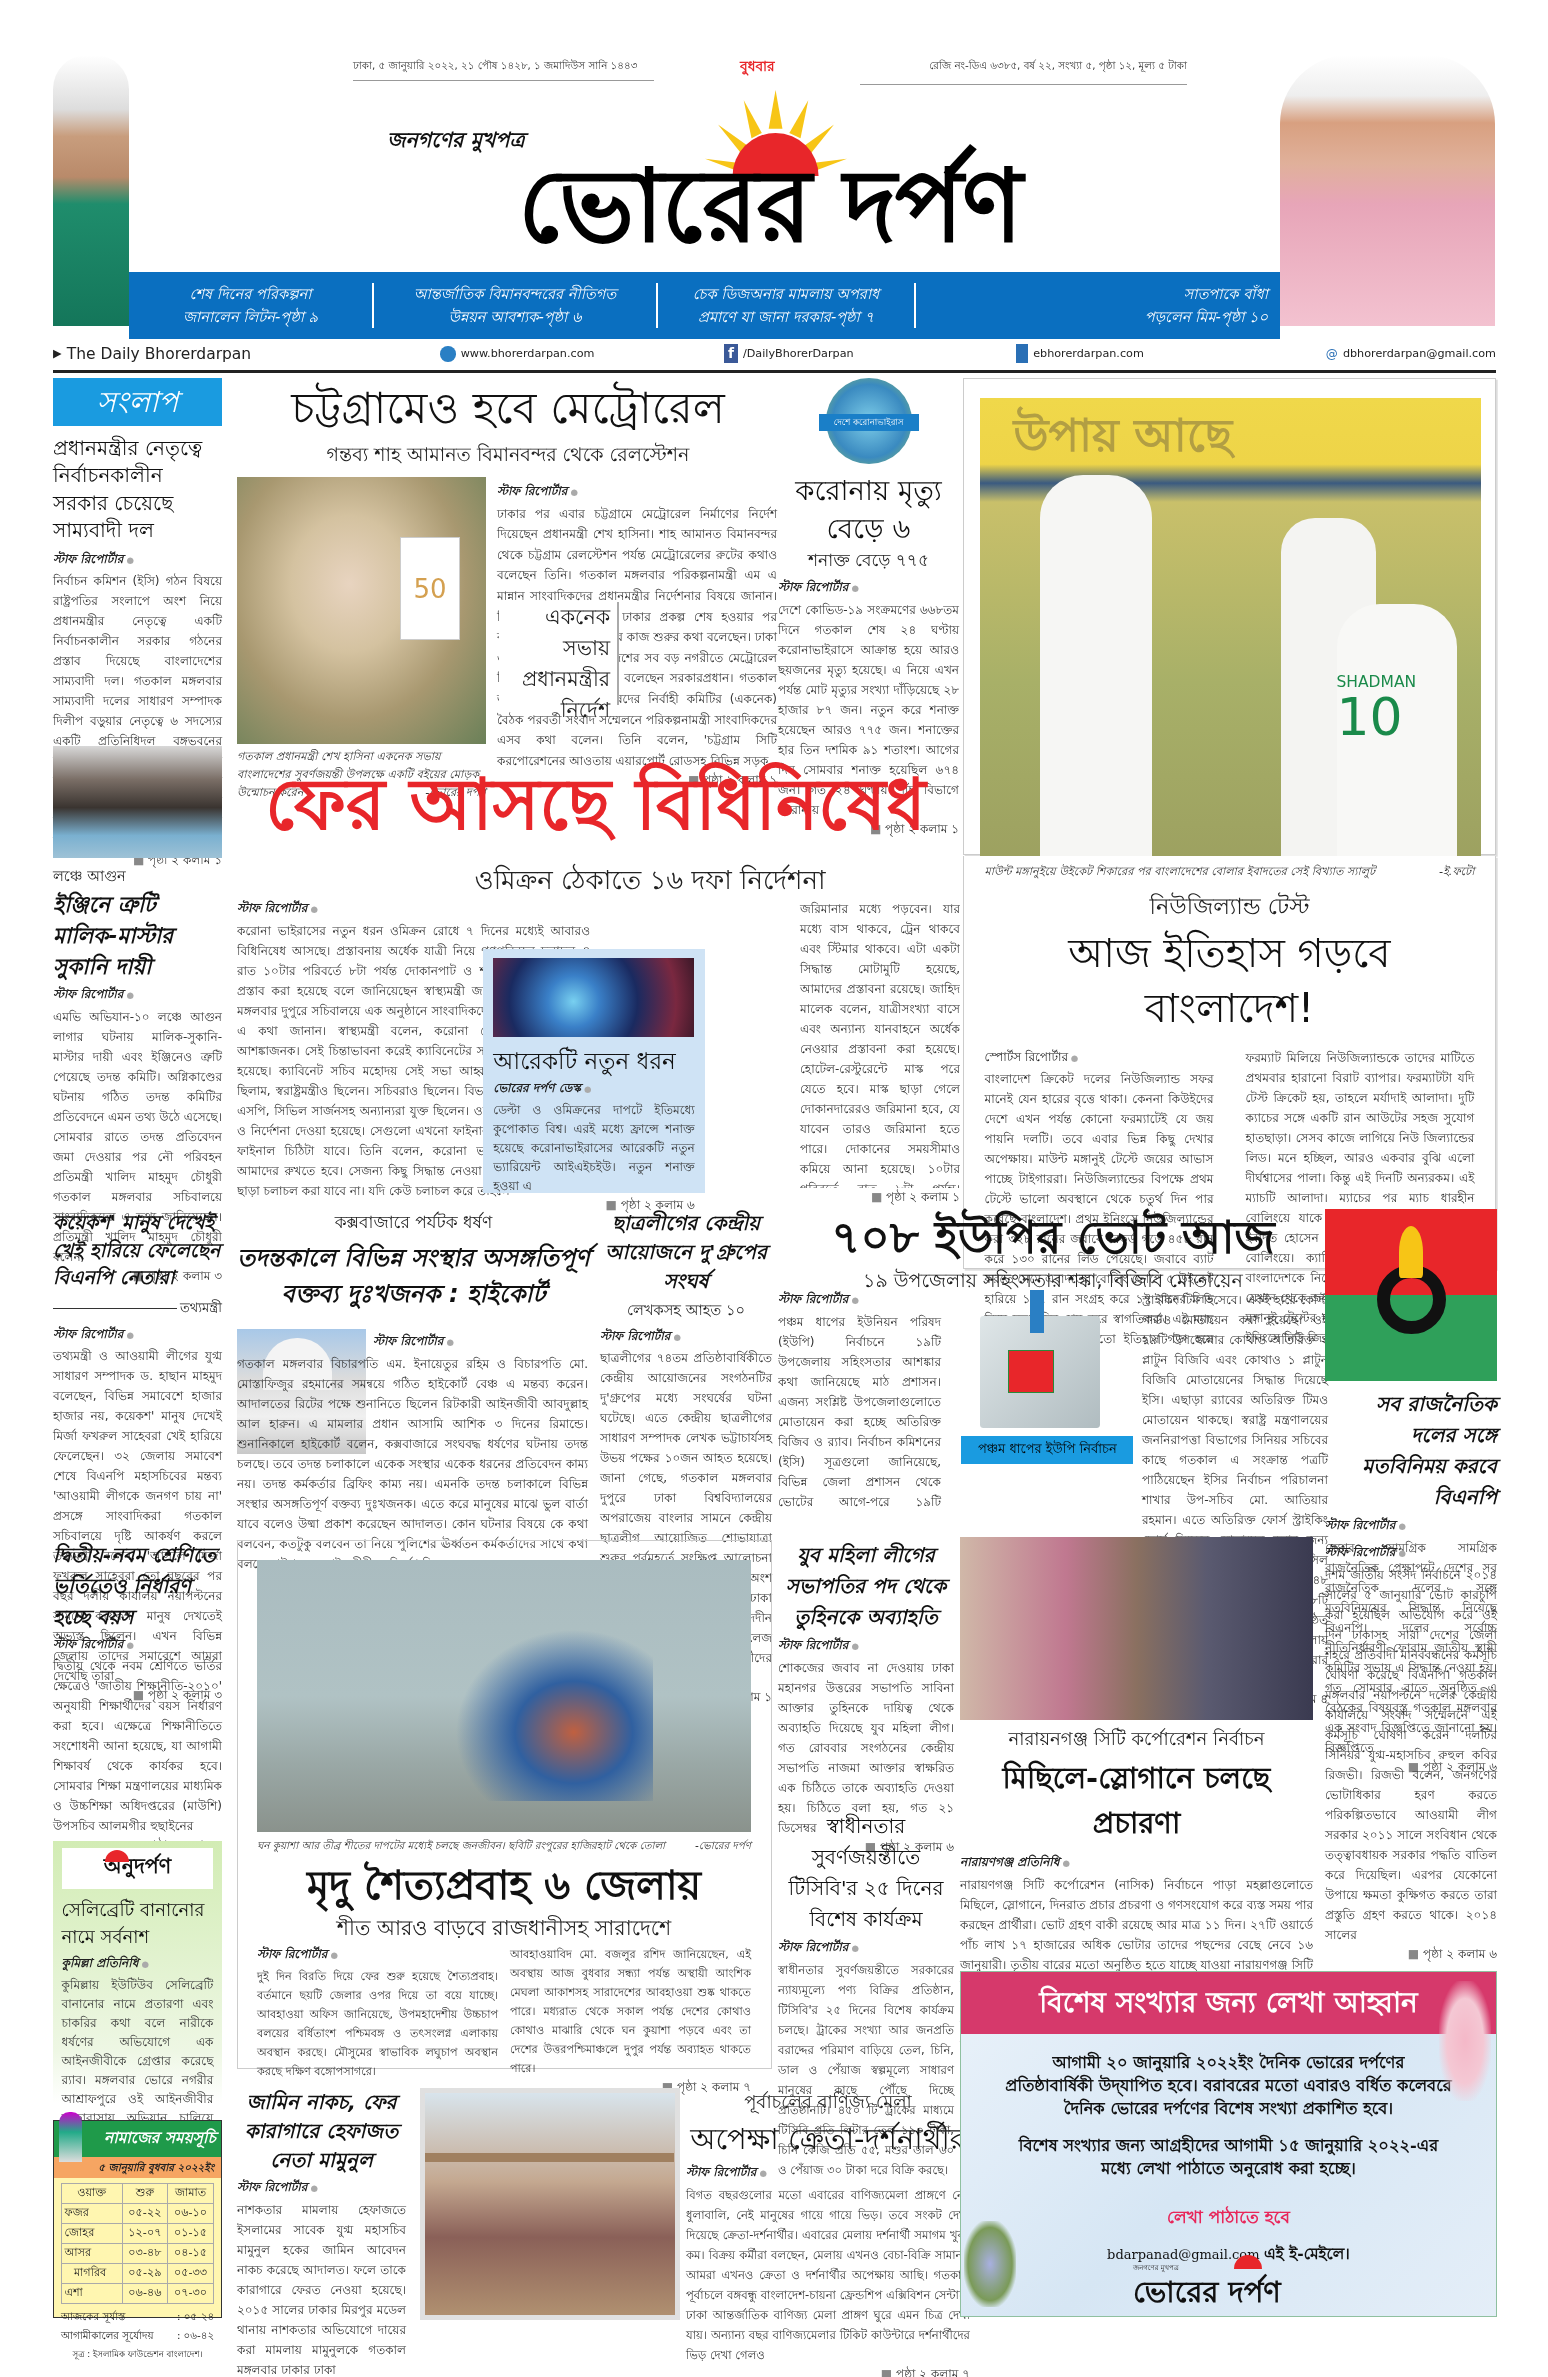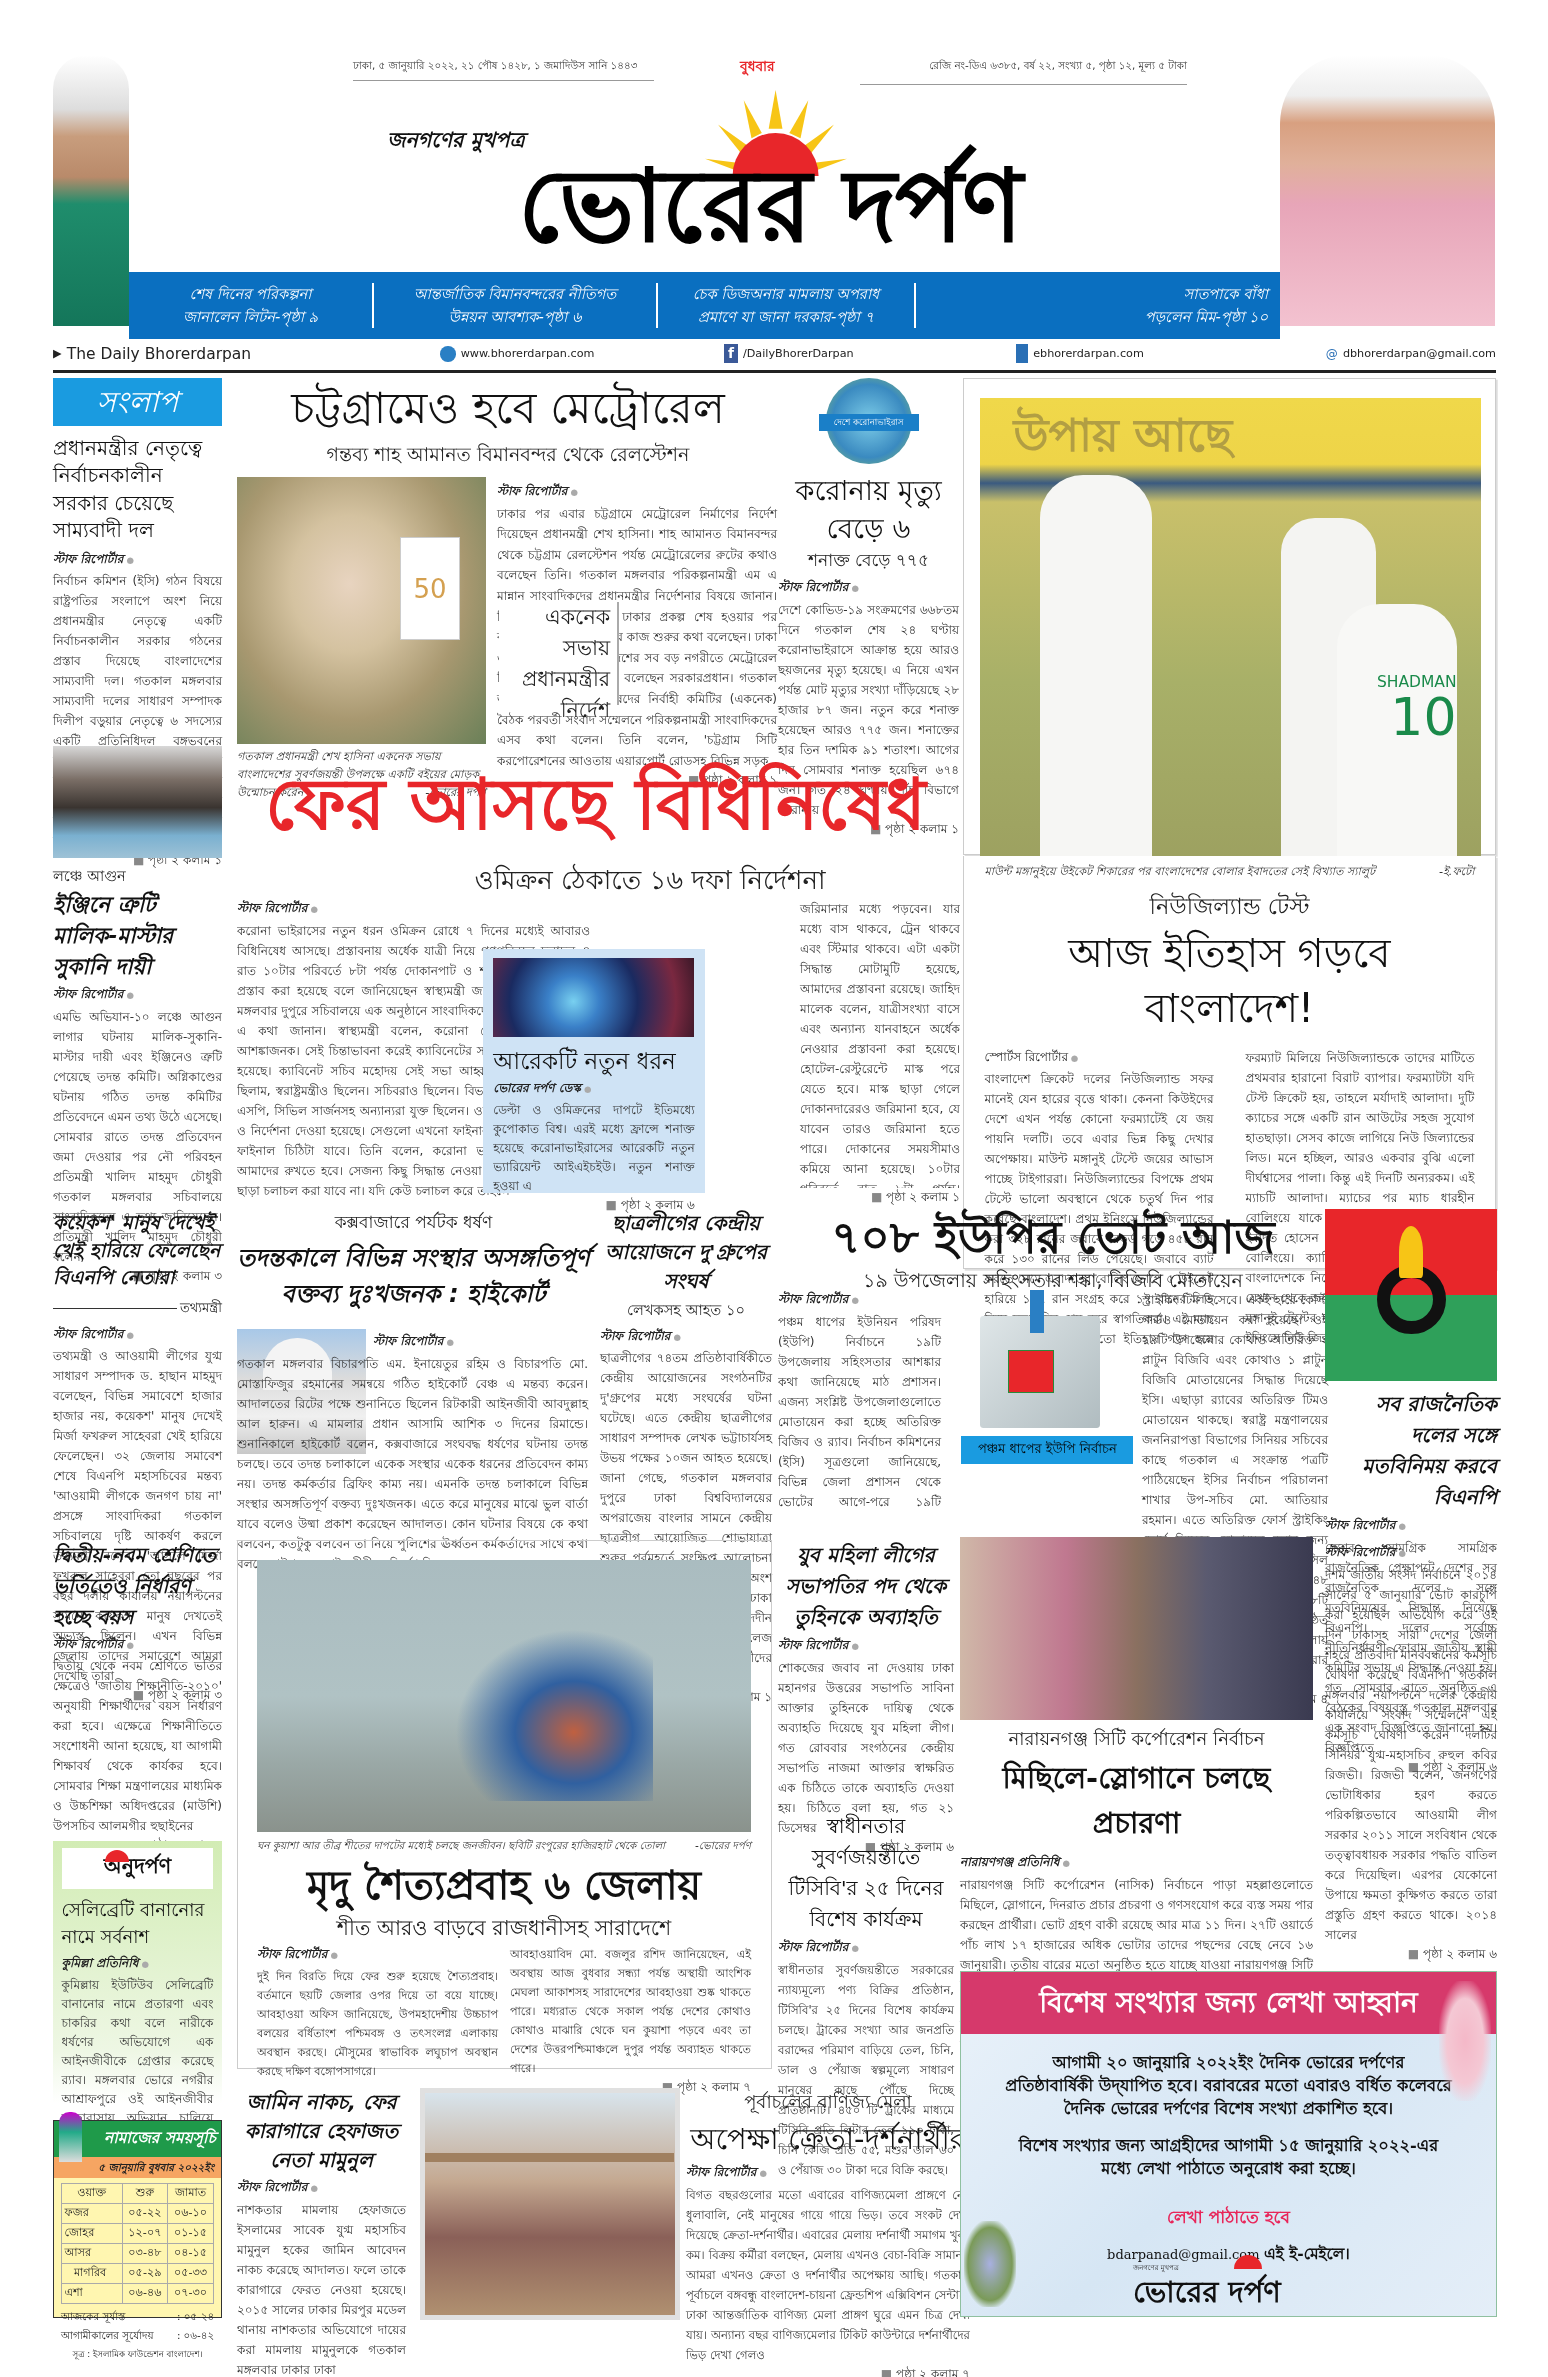--- a/index.html
+++ b/index.html
@@ -212,21 +212,21 @@
   <div class="byline" style="margin-top:3.4px">স্টাফ রিপোর্টার</div>
   <div class="body-text" style="font-size:12px;line-height:20px">দেশে কোভিড-১৯ সংক্রমণের ৬৬৮তম দিনে গতকাল শেষ ২৪ ঘণ্টায় করোনাভাইরাসে আক্রান্ত হয়ে আরও ছয়জনের মৃত্যু হয়েছে। এ নিয়ে এখন পর্যন্ত মোট মৃত্যুর সংখ্যা দাঁড়িয়েছে ২৮ হাজার ৮৭ জন। নতুন করে শনাক্ত হয়েছেন আরও ৭৭৫ জন। শনাক্তের হার তিন দশমিক ৯১ শতাংশ। আগের দিন সোমবার শনাক্ত হয়েছিল ৬৭৪ জন। গত ২৪ ঘণ্টায় পাঁচ বিভাগে করোনায়</div>
   <div class="jump">পৃষ্ঠা ২ কলাম ১</div>
 </div>
 
 <div class="abs" style="left:963px;top:378px;width:533px;height:477px;border:0.9px solid #ccc;box-shadow:1.7px 1.7px 0 #ddd">
   <div class="photo" style="left:15.5px;top:19px;width:501px;height:473px;background:linear-gradient(180deg,#f0d84a 0%,#eed448 14%,#3a5a80 18%,#c9c06a 22%,#a8b068 60%,#9ca060 100%)">
     <div style="position:absolute;left:34px;top:3.4px;font-size:45px;color:#8a7a40;opacity:0.6;font-weight:bold">উপায় আছে</div>
     <div style="position:absolute;left:60px;top:77px;width:112px;height:396px;background:#f6f6f4;border-radius:43px 43px 0 0"></div>
     <div style="position:absolute;left:301px;top:120px;width:95px;height:353px;background:#f4f4f2;border-radius:34px 34px 0 0"></div>
-    <div style="position:absolute;left:357px;top:206px;width:120px;height:267px;background:#f8f8f6;border-radius:43px 43px 0 0;text-align:right;color:#1a8a4a">
+    <div style="position:absolute;left:357px;top:206px;width:120px;height:267px;background:#f8f8f6;border-radius:43px 43px 0 0;text-align:left;color:#1a8a4a">
       <div style="margin-top:69px;font-size:15.5px">SHADMAN</div>
       <div style="font-size:52px;line-height:52px">10</div>
     </div>
   </div>
 </div>
 <div class="abs" style="left:963px;top:856px;width:533px;height:413px;border:0.9px solid #ccc;border-top:none;box-shadow:1.7px 1.7px 0 #ddd;background:#fff;padding:0 20.6px">
   <div class="caption" style="margin-top:6.9px;display:flex;justify-content:space-between">
     <span>মাউন্ট মঙ্গানুইয়ে উইকেট শিকারের পর বাংলাদেশের বোলার ইবাদতের সেই বিখ্যাত স্যালুট</span>
     <span>-ই.ফটো</span>
   </div>

